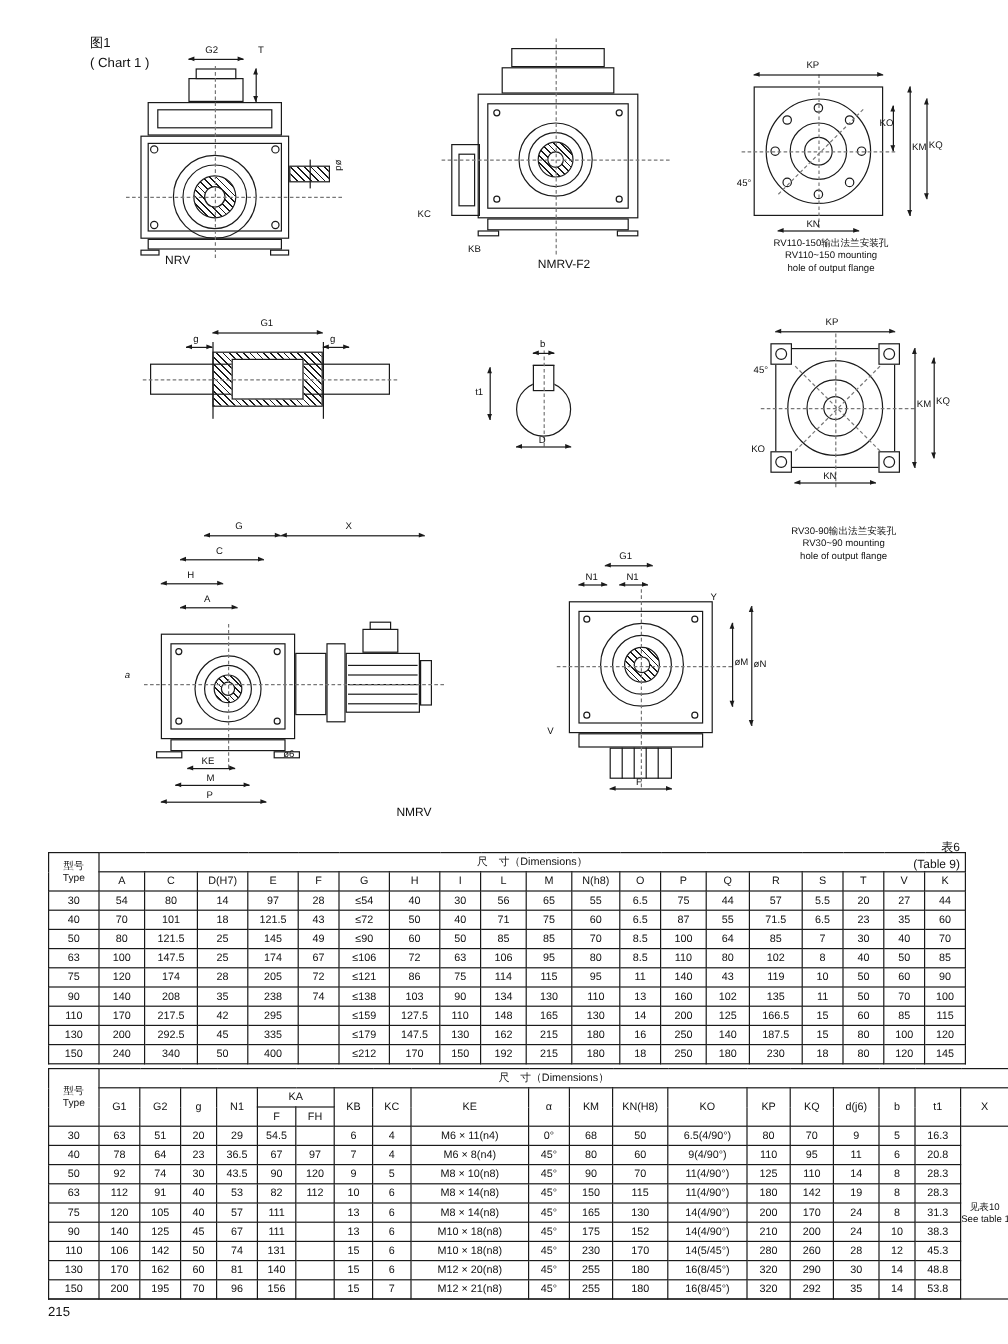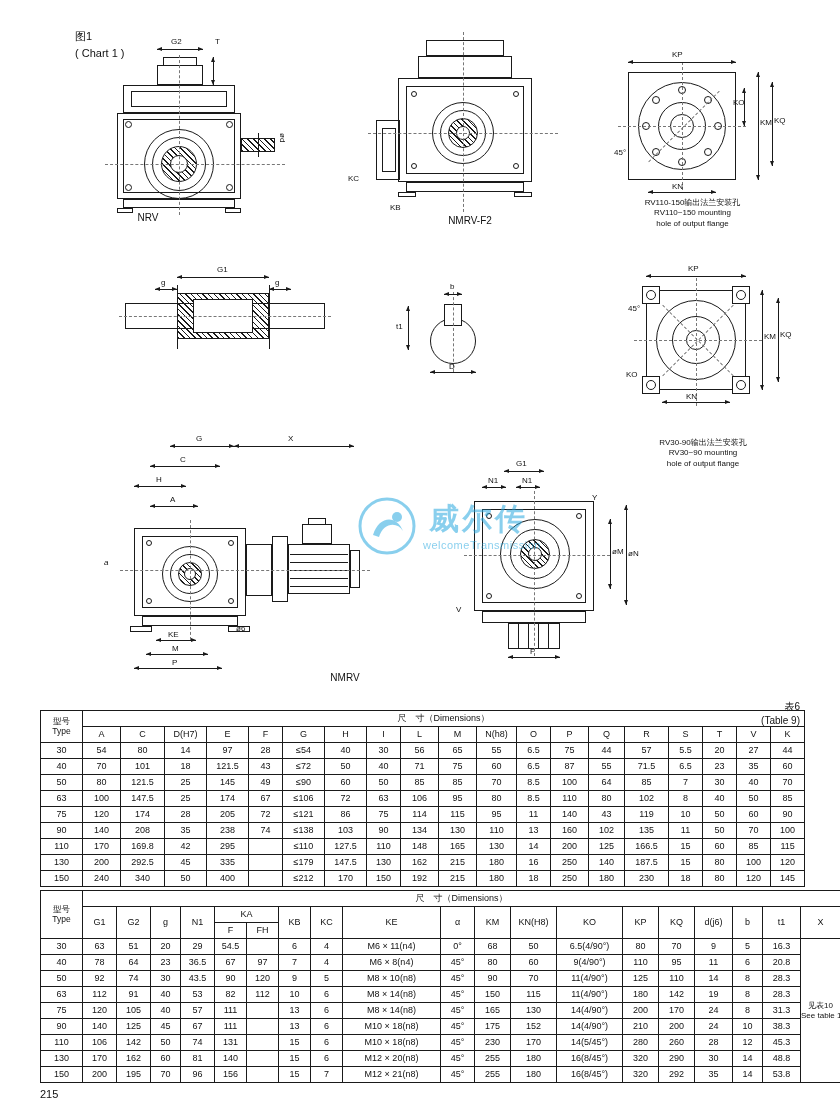--- a/index.html
+++ b/index.html
@@ -395,29 +395,20 @@
     <div class="lbl" style="position:absolute; left:152px; top:92px;">øM</div>
     <div class="dimv" style="left:166px; top:50px; height:100px;"></div>
     <div class="lbl" style="position:absolute; left:168px; top:94px;">øN</div>
 
     <div class="dim" style="left:48px; top:202px; width:52px;"></div>
     <div class="lbl" style="position:absolute; left:70px; top:192px;">F</div>
     <div class="lbl" style="position:absolute; left:-4px; top:150px;">V</div>
     <div class="lbl" style="position:absolute; left:132px; top:38px;">Y</div>
   </div>
 
-  <div class="watermark">
-    <svg width="190" height="58" viewBox="0 0 190 58">
-      <circle cx="30" cy="29" r="27" fill="none" stroke="#2aa9e0" stroke-width="3"></circle>
-      <path d="M16 38 C22 18, 40 18, 46 34 C40 24, 26 26, 22 40 Z" fill="#2aa9e0"></path>
-      <circle cx="40" cy="20" r="5" fill="#2aa9e0"></circle>
-    </svg>
-    <div class="wm-cn" style="position:absolute; left:72px; top:2px;">威尔传</div>
-    <div class="wm-text" style="position:absolute; left:66px; top:40px;">welcomeTransmission</div>
-  </div>
 
   <div class="abs tbl-caption" style="left:690px; top:672px; width:110px;">
     <div>表6</div>
     <div>(Table 9)</div>
   </div>
 
   <div class="abs" style="left:40px; top:710px;">
     <table class="dimtable" id="t6" style="width:760px;">
       <colgroup>
         <col style="width:42px">
@@ -600,25 +591,25 @@
             <td>102</td>
             <td>135</td>
             <td>11</td>
             <td>50</td>
             <td>70</td>
             <td>100</td>
           </tr>
           <tr>
             <td>110</td>
             <td>170</td>
-            <td>169.8</td>
+            <td>217.5</td>
             <td>42</td>
             <td>295</td>
             <td></td>
-            <td>≤110</td>
+            <td>≤159</td>
             <td>127.5</td>
             <td>110</td>
             <td>148</td>
             <td>165</td>
             <td>130</td>
             <td>14</td>
             <td>200</td>
             <td>125</td>
             <td>166.5</td>
             <td>15</td>

